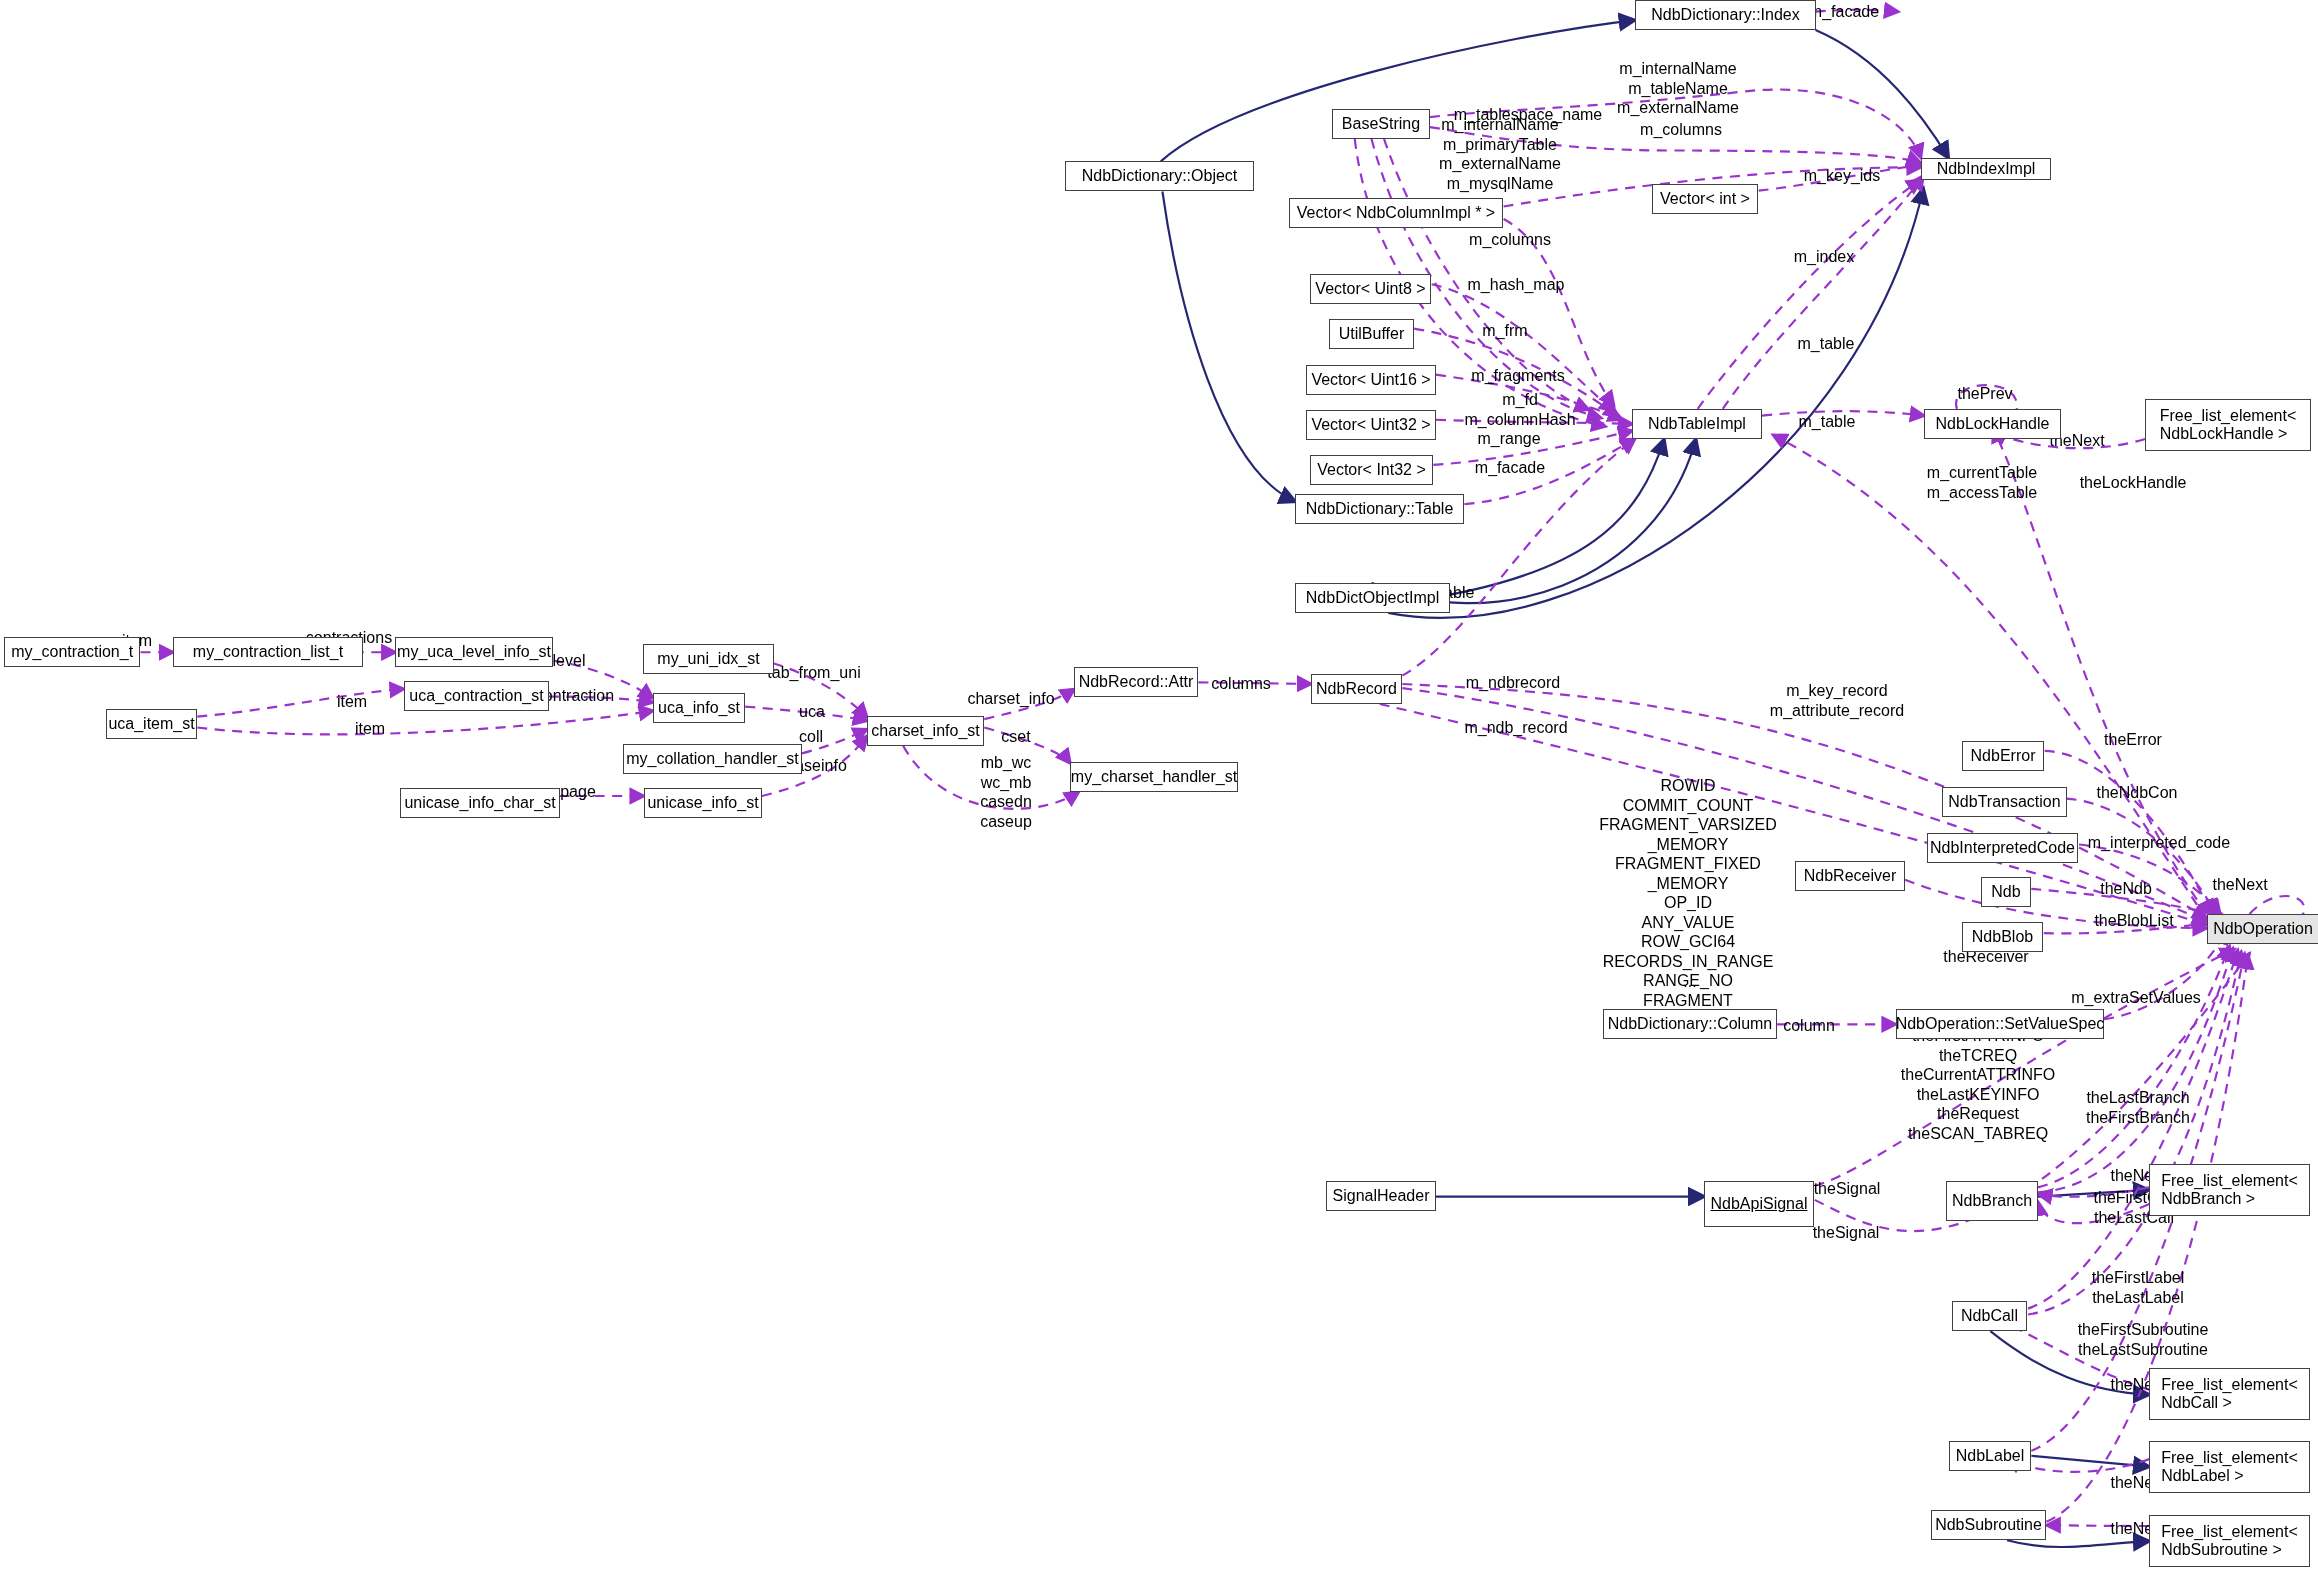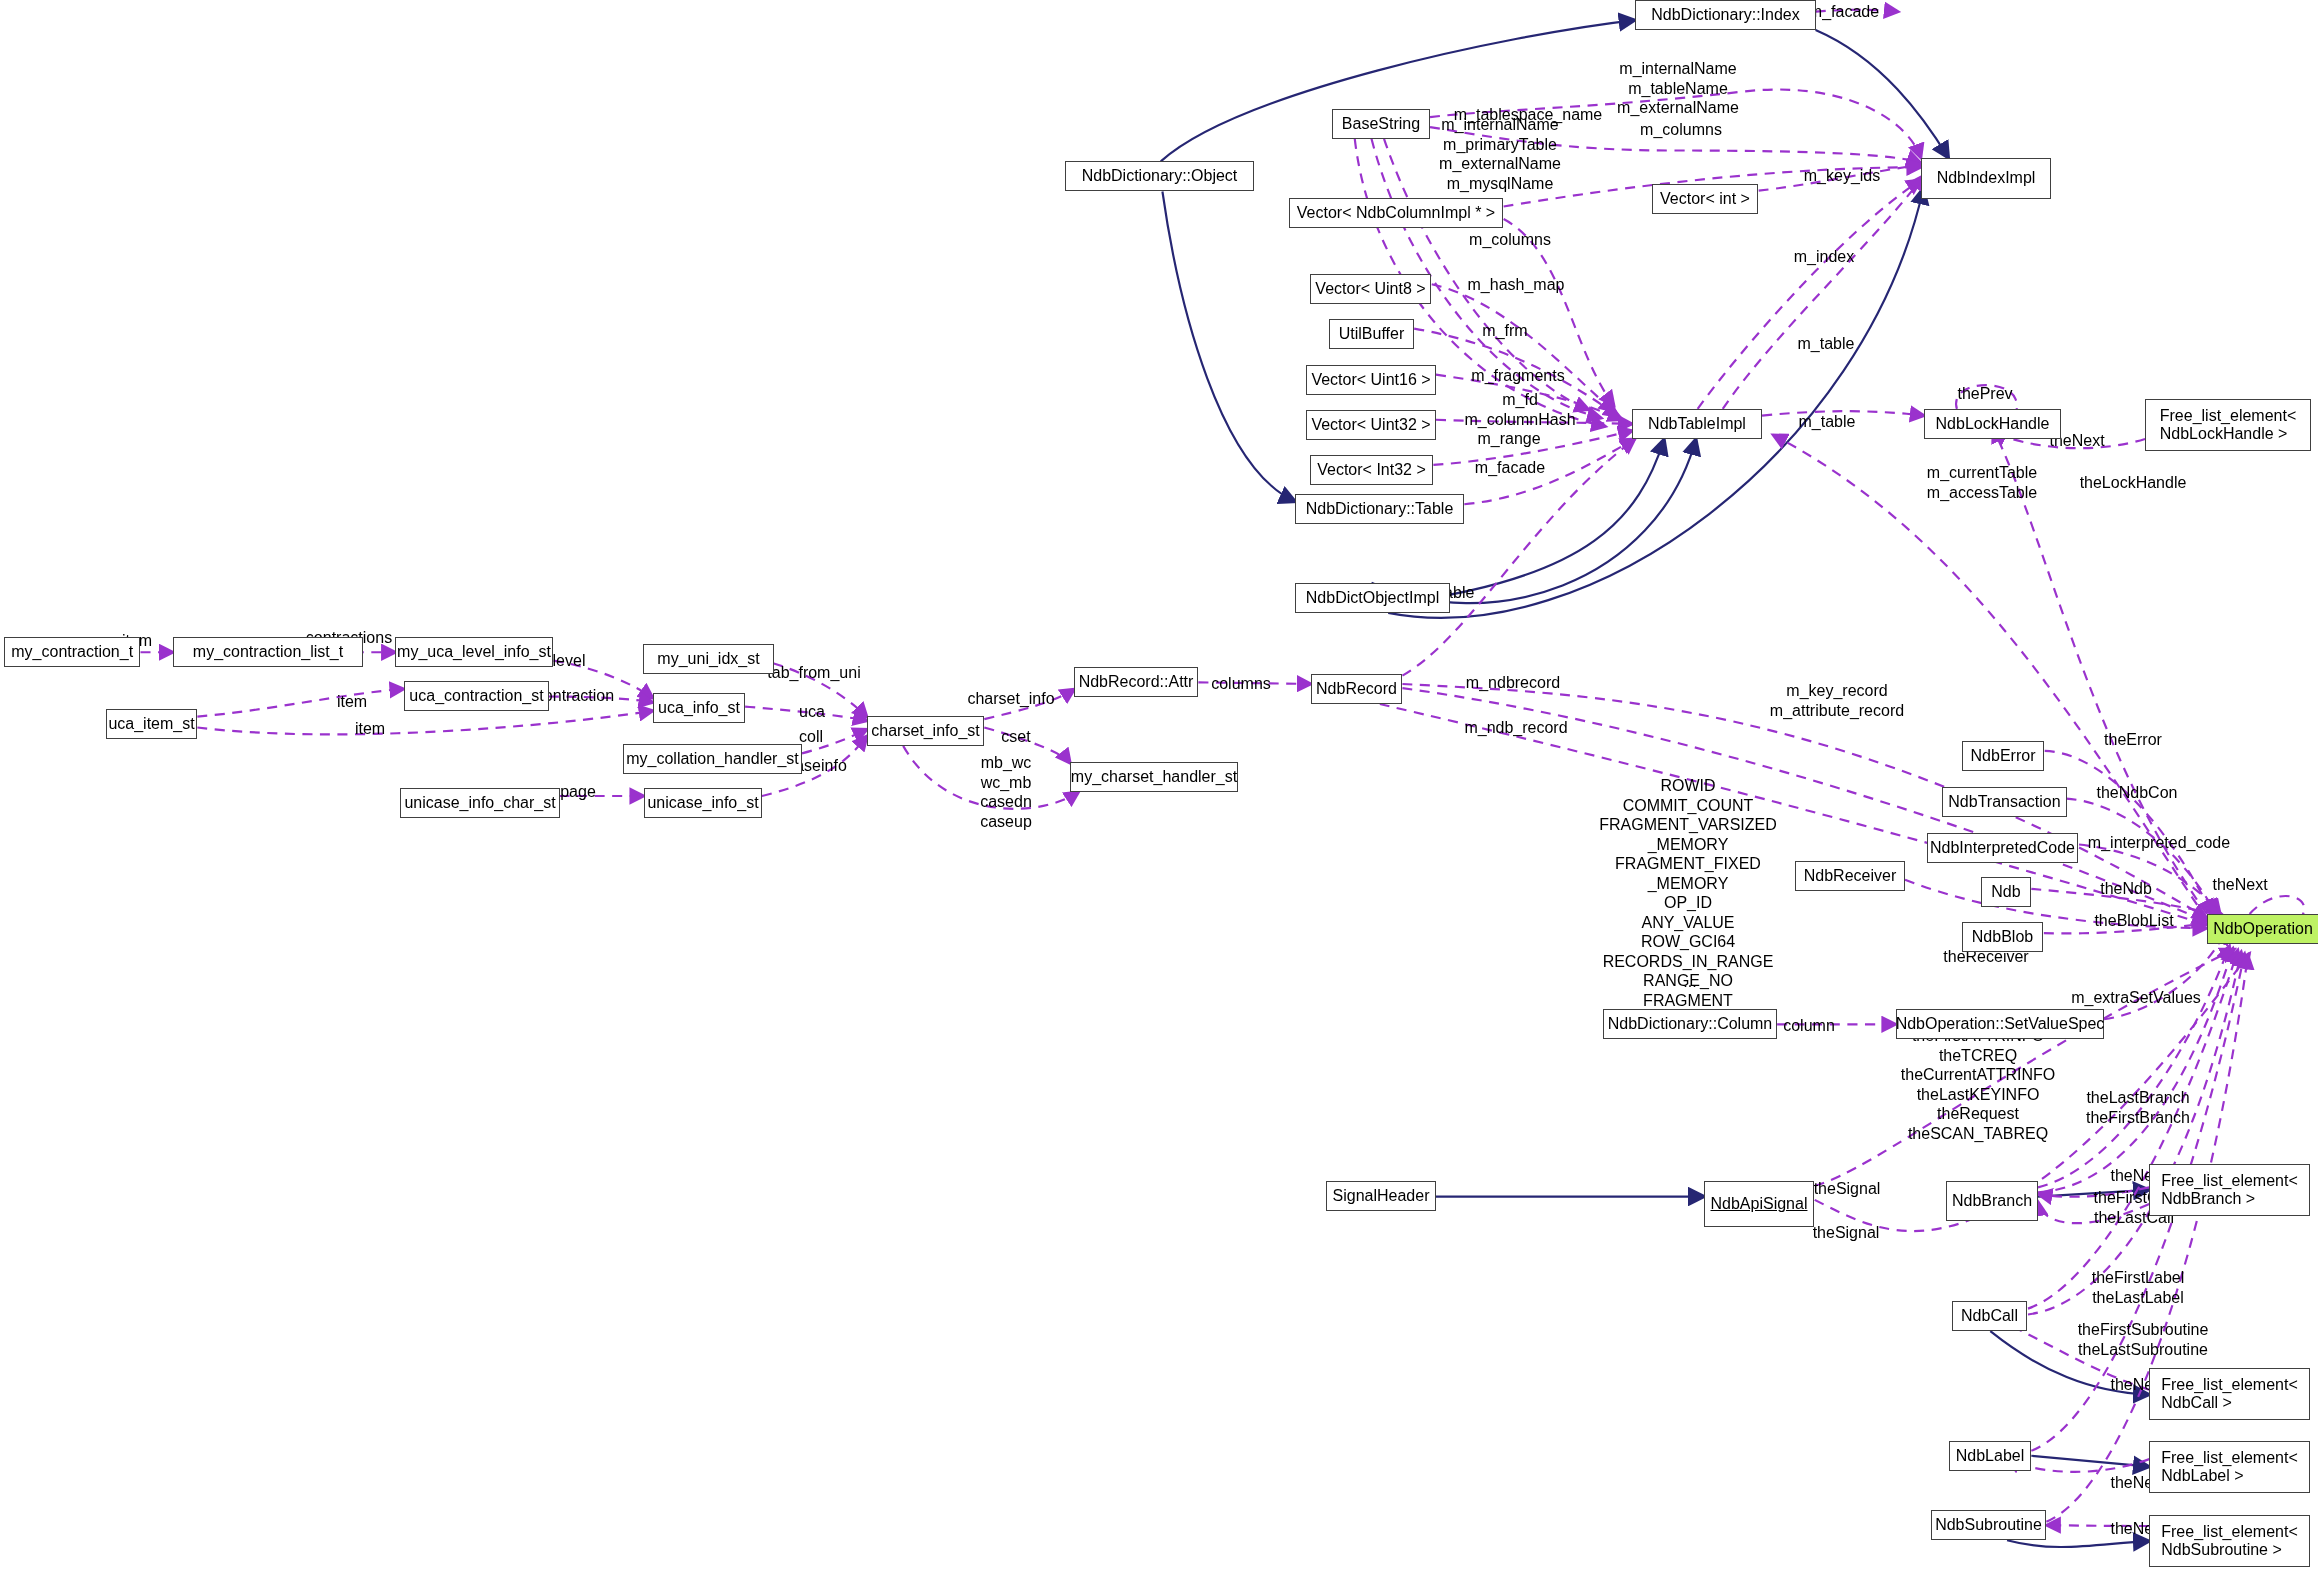--- a/index.html
+++ b/index.html
@@ -32,21 +32,21 @@
     font-size: 16px;
     line-height: 1.15;
     display: flex;
     align-items: center;
     justify-content: center;
     white-space: pre;
     z-index: 5;
     padding: 0 5px;
   }
   .node.hilite {
-    background: #bef264;
+    background: #e5e5e5;
     border-color: #404040;
   }
   .edge-label {
     position: absolute;
     font-size: 16px;
     color: #000000;
     text-align: center;
     white-space: pre;
     line-height: 1.22;
     z-index: 4;
@@ -142,21 +142,21 @@
         <path d="M 2570 1745 C 2500 1770 2430 1760 2400 1745" fill="none" stroke="#9a32cd" stroke-width="2.6" stroke-dasharray="12,9" marker-end="url(#arrow-usage)"></path>
         <path d="M 2447 1820 C 2540 1780 2640 1500 2688 1142" fill="none" stroke="#9a32cd" stroke-width="2.6" stroke-dasharray="12,9" marker-end="url(#arrow-usage)"></path>
         <path d="M 2570 1825 C 2500 1825 2460 1824 2447 1824" fill="none" stroke="#9a32cd" stroke-width="2.6" stroke-dasharray="12,9" marker-end="url(#arrow-usage)"></path>
       </g>
   </svg>
 
   <div id="node-group">
       <div class="node" style="left: 1635px; top: 0px; width: 181px; height: 30px;">NdbDictionary::Index</div>
       <div class="node" style="left: 1332px; top: 109px; width: 98px; height: 30px;">BaseString</div>
       <div class="node" style="left: 1065px; top: 161px; width: 189px; height: 30px;">NdbDictionary::Object</div>
-      <div class="node" style="left: 1921px; top: 158px; width: 130px; height: 41px;">NdbIndexImpl</div>
+      <div class="node" style="left: 1921px; top: 158px; width: 130px; height: 22px;">NdbIndexImpl</div>
       <div class="node" style="left: 1289px; top: 198px; width: 214px; height: 30px;">Vector&lt; NdbColumnImpl * &gt;</div>
       <div class="node" style="left: 1652px; top: 184px; width: 106px; height: 30px;">Vector&lt; int &gt;</div>
       <div class="node" style="left: 1310px; top: 274px; width: 121px; height: 30px;">Vector&lt; Uint8 &gt;</div>
       <div class="node" style="left: 1329px; top: 319px; width: 85px; height: 30px;">UtilBuffer</div>
       <div class="node" style="left: 1306px; top: 365px; width: 130px; height: 30px;">Vector&lt; Uint16 &gt;</div>
       <div class="node" style="left: 1306px; top: 410px; width: 130px; height: 30px;">Vector&lt; Uint32 &gt;</div>
       <div class="node" style="left: 1310px; top: 455px; width: 123px; height: 30px;">Vector&lt; Int32 &gt;</div>
       <div class="node" style="left: 1632px; top: 409px; width: 130px; height: 30px;">NdbTableImpl</div>
       <div class="node" style="left: 1924px; top: 409px; width: 137px; height: 30px;">NdbLockHandle</div>
       <div class="node" style="left: 2145px; top: 399px; width: 166px; height: 52px;">Free_list_element&lt;

